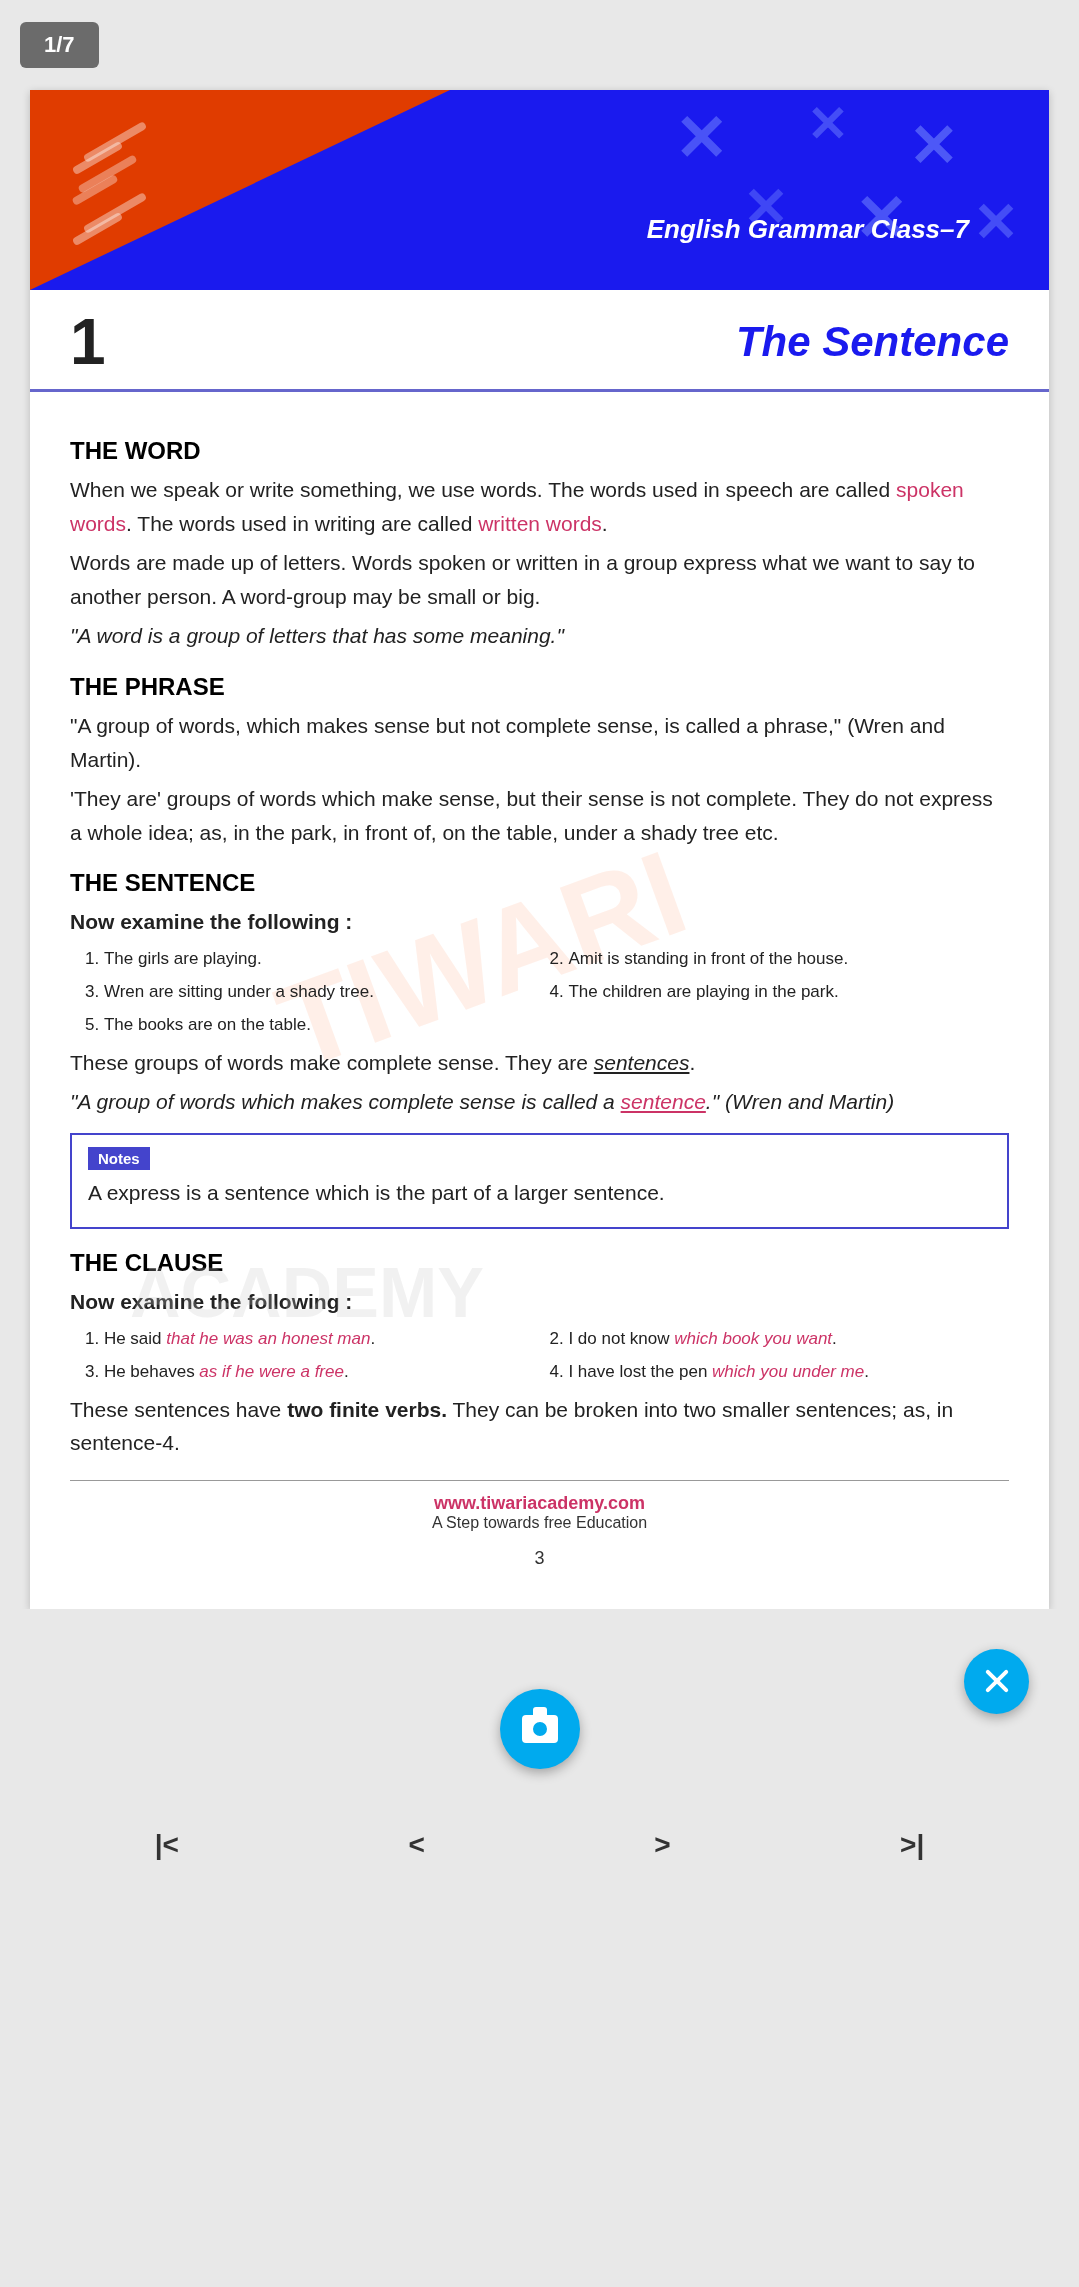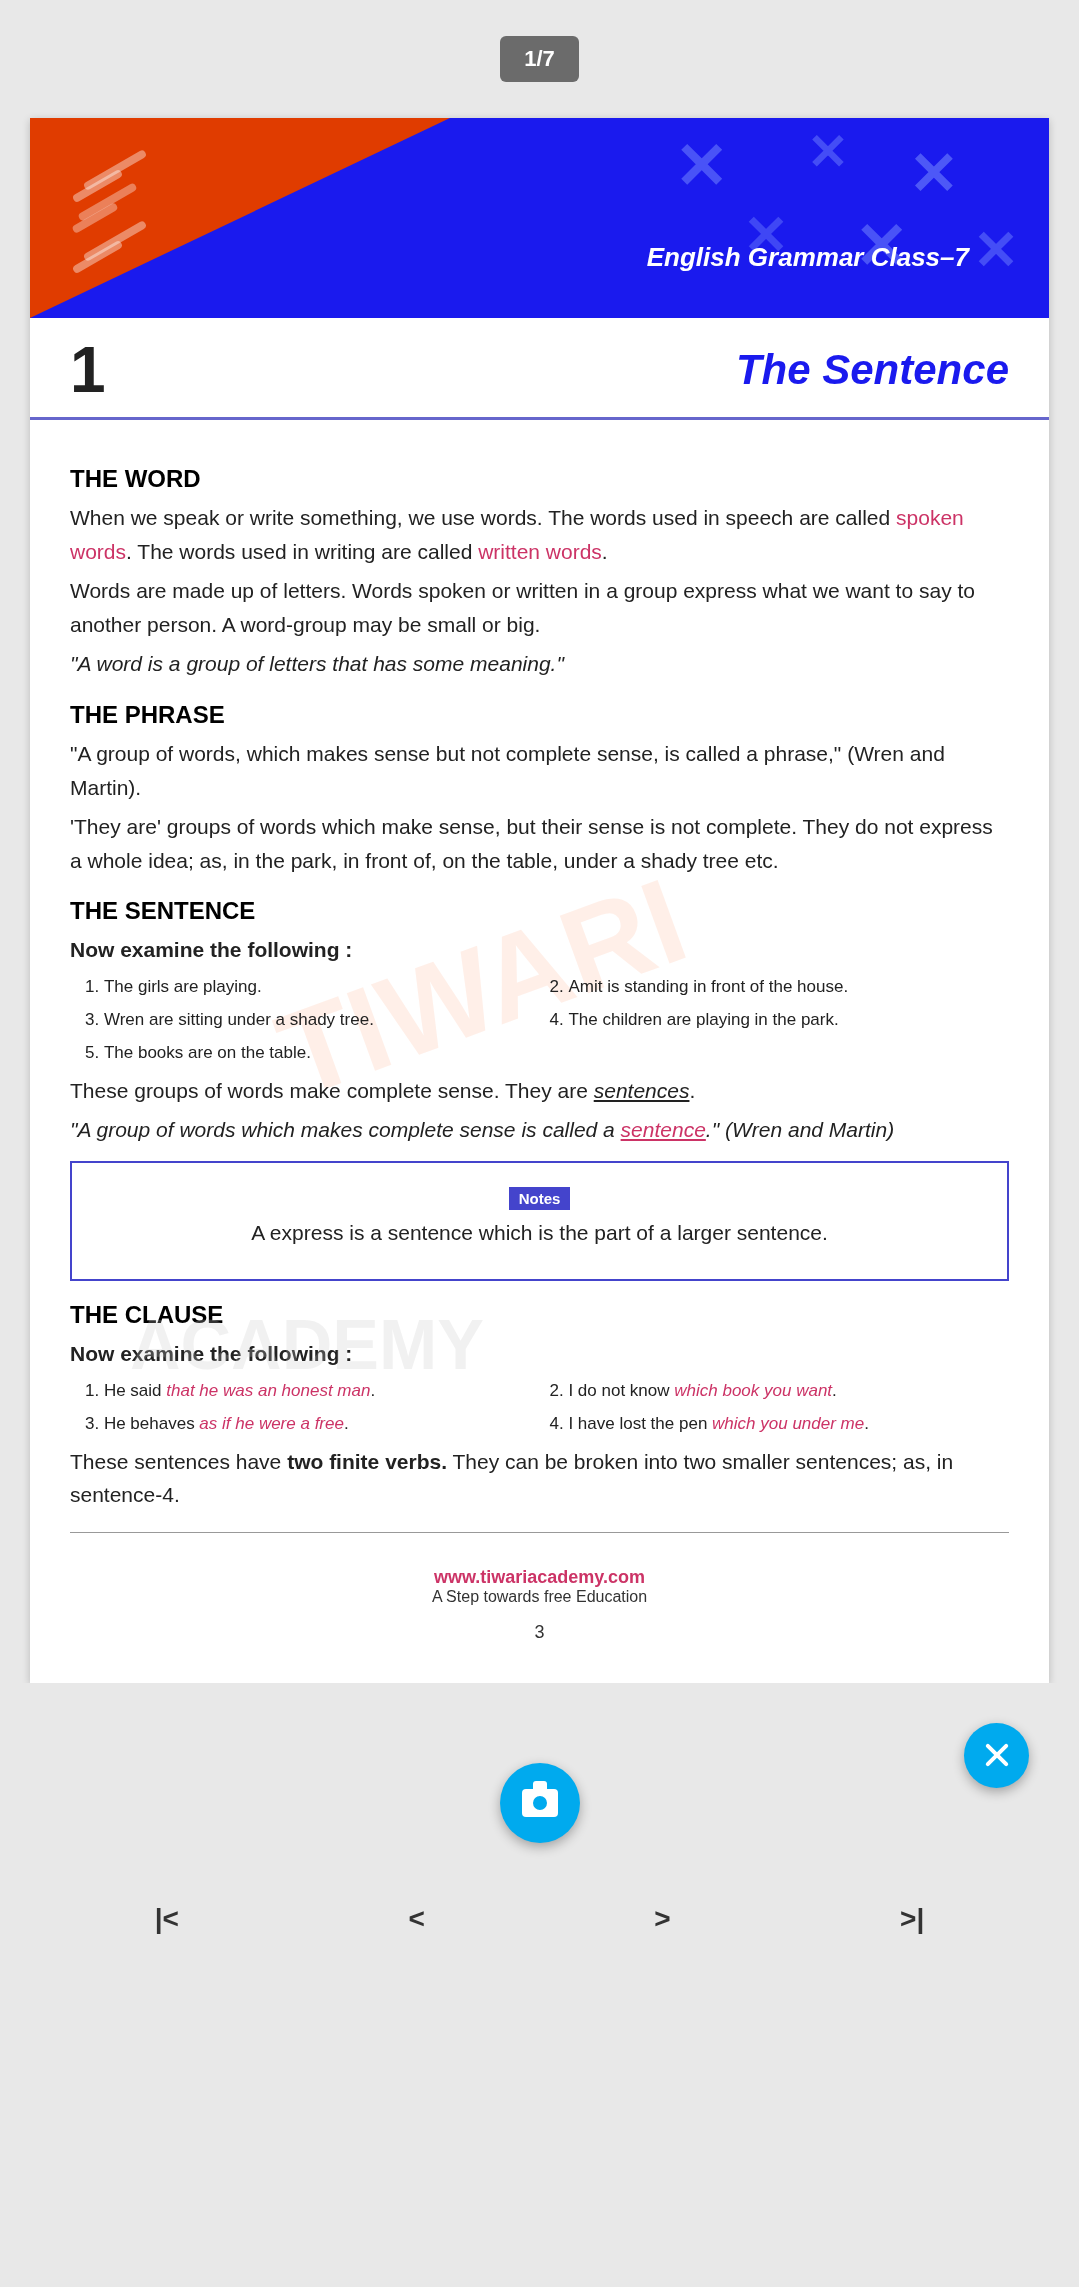--- a/index.html
+++ b/index.html
@@ -8,23 +8,23 @@
       font-family: Arial, sans-serif;
       width: 1079px;
       min-height: 2287px;
       position: relative;
       overflow-x: hidden;
     }
 
     
     .top-bar {
       background: #e8e8e8;
-      padding: 36px 20px;
-      display: flex;
-      justify-content: center;
+      padding: 22px 20px;
+      display: flex;
+      justify-content: flex-start;
       align-items: center;
     }
     .page-indicator {
       background: #6b6b6b;
       color: white;
       padding: 10px 24px;
       border-radius: 6px;
       font-size: 22px;
       font-weight: bold;
     }
@@ -176,25 +176,24 @@
       margin-bottom: 6px;
     }
 
     .pink-text { color: #cc3366; }
     .italic-text { font-style: italic; }
     .bold-text { font-weight: bold; }
     .underline-text { text-decoration: underline; }
 
     .note-box {
       border: 2px solid #4444cc;
-      padding: 24px 16px;
+      padding: 12px 16px;
       margin: 14px 0;
       font-size: 16px;
       color: #222;
-      text-align: center;
     }
     .note-label {
       background: #4444cc;
       color: white;
       padding: 3px 10px;
       font-size: 15px;
       font-weight: bold;
       display: inline-block;
       margin-bottom: 6px;
     }
@@ -206,21 +205,21 @@
       margin: 6px 15px;
     }
     .two-col-list .list-item {
       font-size: 17px;
       color: #222;
       line-height: 1.7;
     }
 
     .footer-website {
       text-align: center;
-      padding: 34px 0 8px 0;
+      padding: 12px 0 8px 0;
       border-top: 1px solid #999;
       margin-top: 20px;
     }
     .footer-url {
       color: #cc3366;
       font-size: 18px;
       font-weight: bold;
     }
     .footer-tagline {
       font-size: 16px;

